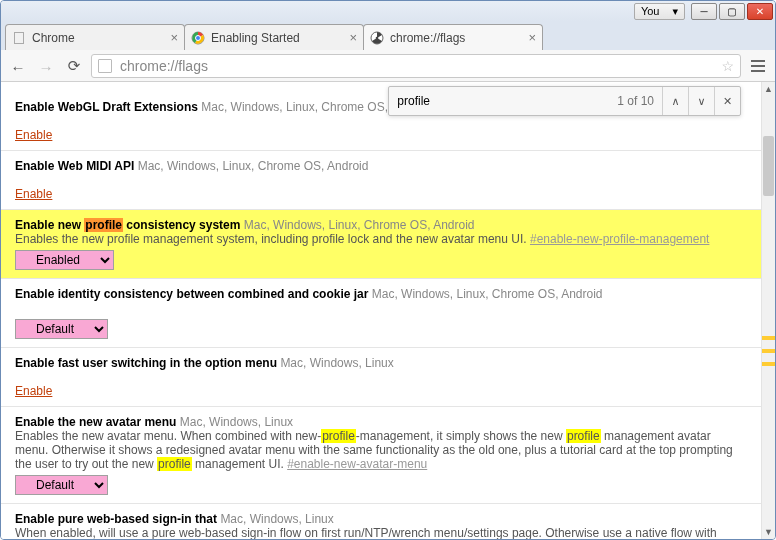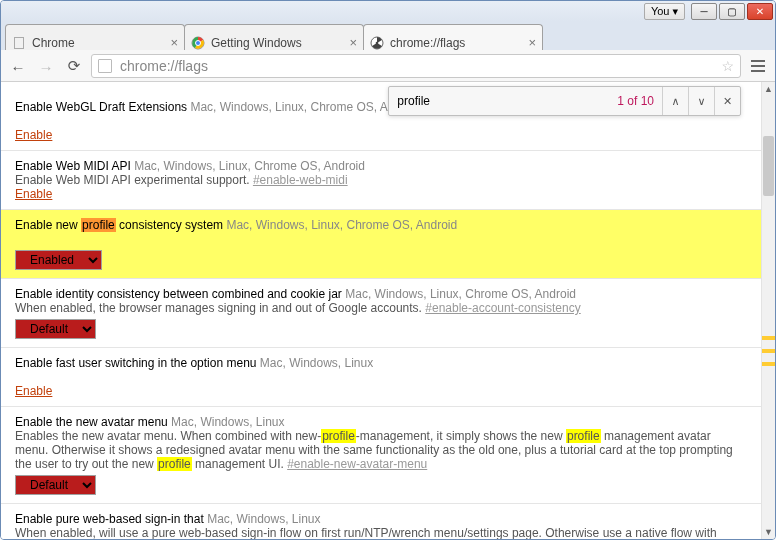--- a/index.html
+++ b/index.html
@@ -1,58 +1,58 @@
 <!DOCTYPE html>
 <html><head>
 <meta charset="utf-8">
 <style>
   * { box-sizing: border-box; }
   html, body { margin: 0; padding: 0; font-family: "Segoe UI", Arial, sans-serif; font-size: 12px; }
   body { background: #fff; width: 776px; height: 540px; overflow: hidden; border: 1px solid #6b8bb5; border-radius: 4px; position: relative; }
 
   .titlebar { height: 20px; background: linear-gradient(#e8eef6,#dde5f0); display:flex; justify-content:flex-end; align-items:center; padding:0 2px; }
-  .user-btn { font-size:11px; background:linear-gradient(#f5f5f5,#e5e5e5); border:1px solid #aaa; border-radius:2px; padding:1px 6px; margin-right:6px; display:flex; align-items:center; gap:3px; }
+  .user-btn { font-size:11px; background:linear-gradient(#f5f5f5,#e5e5e5); border:1px solid #aaa; border-radius:2px; padding:1px 6px; margin-right:6px; display:flex; align-items:center; gap:13px; }
   .win-btns { display:flex; gap:2px; }
   .win-btn { width:26px; height:17px; display:flex; align-items:center; justify-content:center; font-size:10px; border:1px solid #888; background:linear-gradient(#f5f5f5,#ddd); border-radius:2px; cursor:pointer; }
   .win-close { background:linear-gradient(#ec6a5e,#d9432b); color:#fff; border-color:#a03020; }
 
   .tab-strip { height:29px; background:#dde5f0; display:flex; align-items:flex-end; padding-left:4px; }
-  .tab { height:26px; min-width:180px; max-width:190px; background:#f1f1f1; border:1px solid #a0a0a0; border-bottom:none; border-radius:4px 4px 0 0; display:flex; align-items:flex-end; padding:0 6px; margin-right:-1px; font-size:12px; color:#444; position:relative; cursor:pointer; }
+  .tab { height:26px; min-width:180px; max-width:190px; background:#f1f1f1; border:1px solid #a0a0a0; border-bottom:none; border-radius:4px 4px 0 0; display:flex; align-items:center; padding:0 6px; margin-right:-1px; font-size:12px; color:#444; position:relative; cursor:pointer; }
   .tab.active { background:#f7f7f7; z-index:2; }
   .tab .favicon { width:14px; height:14px; margin-right:6px; display:flex; align-items:center; justify-content:center; }
   .tab .title { flex:1; white-space:nowrap; overflow:hidden; text-overflow:ellipsis; }
   .tab .close { font-size:13px; color:#777; margin-left:4px; cursor:pointer; }
 
   .toolbar { height:32px; background:#f7f7f7; border-bottom:1px solid #d0d0d0; display:flex; align-items:center; padding:0 6px; gap:6px; }
   .nav-btn { width:22px; height:22px; display:flex; align-items:center; justify-content:center; color:#555; cursor:pointer; font-size:15px; }
   .nav-btn.disabled { color:#bbb; cursor:default; }
   .omnibox { flex:1; height:24px; border:1px solid #c8c8c8; border-radius:3px; background:#fff; display:flex; align-items:center; padding:0 6px; }
   .omnibox .page-icon { width:14px; height:14px; border:1px solid #bbb; border-radius:1px; margin-right:6px; }
   .omnibox .url { flex:1; color:#888; font-size:14px; border:none; outline:none; background:transparent; }
   .omnibox .star { color:#bbb; font-size:14px; cursor:pointer; }
   .menu-btn { width:22px; height:22px; display:flex; flex-direction:column; justify-content:center; align-items:center; gap:3px; cursor:pointer; }
   .menu-btn div { width:14px; height:2px; background:#666; }
 
   .content-wrap { position:relative; height:calc(540px - 20px - 29px - 32px - 2px); overflow:hidden; }
   .content { position:absolute; left:0; top:0; right:14px; bottom:0; overflow:hidden; background:#fff; }
 
   .find-bar { position:absolute; top:4px; right:20px; height:30px; background:#f7f7f7; border:1px solid #bfbfbf; border-radius:2px; box-shadow:0 1px 4px rgba(0,0,0,.15); display:flex; align-items:stretch; font-size:12px; z-index:10; }
   .find-input { border:none; outline:none; padding:0 8px; width:220px; font-size:12px; background:transparent; }
-  .find-count { align-self:center; padding:0 8px; color:#be185d; }
+  .find-count { align-self:center; padding:0 8px; color:#737373; }
   .find-btn { width:26px; border-left:1px solid #d0d0d0; display:flex; align-items:center; justify-content:center; color:#555; cursor:pointer; font-size:11px; }
 
   .flags { padding-top:4px; }
   .flag { border-bottom:1px solid #e5e5e5; padding:8px 14px 8px 14px; font-size:12px; }
   .flag-title { color:#000; }
-  .flag-title b { font-weight:normal; }
+  .flag-title b { font-weight:bold; }
   .flag-platforms { color:#888; }
   .flag-desc { color:#555; margin:2px 0 3px 0; }
   .flag-link { color:#999; text-decoration:underline; cursor:pointer; }
   .enable-link { color:#c2410c; text-decoration:underline; cursor:pointer; font-size:12px; }
-  .flag-select { margin-top:4px; font-size:12px; padding:1px 10px; border:1px solid #a0a0a0; background:#b91c1c; }
+  .flag-select { margin-top:4px; font-size:12px; padding:1px 16px; border:1px solid #a0a0a0; background:#f9a8d4; }
 
   .hl-row { background:#ffff66; }
   .mark { background:#ffff00; padding:0 1px; }
   .mark-active { background:#ff9632; padding:0 1px; }
 
   .vscroll { position:absolute; right:0; top:0; width:14px; height:100%; background:#f1f1f1; border-left:1px solid #e3e3e3; }
   .vscroll .arrow { height:14px; display:flex; align-items:center; justify-content:center; font-size:9px; color:#666; cursor:pointer; }
   .vscroll .track { position:absolute; top:14px; bottom:14px; left:0; right:0; }
   .vscroll .thumb { position:absolute; left:1px; right:1px; top:40px; height:60px; background:#c9c9c9; border-radius:2px; cursor:pointer; }
   .vscroll .tick { position:absolute; left:0; right:0; height:4px; background:#ffcc33; }
@@ -84,21 +84,21 @@
     <span class="favicon">
       <svg width="14" height="14" viewBox="0 0 14 14">
           <circle cx="7" cy="7" r="6" fill="#fff" stroke="#888"></circle>
           <circle cx="7" cy="7" r="2.5" fill="#4285f4"></circle>
           <path d="M7 1 A6 6 0 0 1 12.2 4 L7 7" fill="#ea4335"></path>
           <path d="M12.2 4 A6 6 0 0 1 4 12 L7 7" fill="#fbbc05"></path>
           <path d="M4 12 A6 6 0 0 1 7 1 L7 7" fill="#34a853"></path>
           <circle cx="7" cy="7" r="2.5" fill="#4285f4" stroke="#fff"></circle>
         </svg>
     </span>
-    <span class="title">Getting Windows</span>
+    <span class="title">Enabling Started</span>
     <span class="close">×</span>
   </div>
   <div class="tab active">
     <span class="favicon">
       <svg width="14" height="14" viewBox="0 0 14 14">
           <circle cx="7" cy="7" r="6" fill="#fff" stroke="#666"></circle>
           <path d="M7 7 L7 1 A6 6 0 0 1 12 4 Z" fill="#444"></path>
           <path d="M7 7 L12 10 A6 6 0 0 1 2 10 Z" fill="#444"></path>
           <path d="M7 7 L2 4 A6 6 0 0 1 7 1 Z" fill="none"></path>
           <circle cx="7" cy="7" r="1.3" fill="#444"></circle>
@@ -141,35 +141,35 @@
       <div class="flag" style="padding-top:14px">
         <span class="flag-title"><b>Enable WebGL Draft Extensions</b></span>
         <span class="flag-platforms">Mac, Windows, Linux, Chrome OS, Android</span><br>
         <br>
         <span class="enable-link">Enable</span>
       </div>
 
       <div class="flag">
         <span class="flag-title"><b>Enable Web MIDI API</b></span>
         <span class="flag-platforms">Mac, Windows, Linux, Chrome OS, Android</span><br>
-        <span class="flag-desc"><span>Enable Web MIDI API experimental support.</span> <span class="flag-link">#enable-web-midi</span></span><br>
+        <br>
         <span class="enable-link">Enable</span>
       </div>
 
       <div class="flag hl-row">
         <span class="flag-title"><b><span>Enable new </span><span class="mark-active">profile</span><span> consistency system</span></b></span>
         <span class="flag-platforms">Mac, Windows, Linux, Chrome OS, Android</span><br>
-        <br>
+        <span class="flag-desc"><span>Enables the new profile management system, including profile lock and the new avatar menu UI.</span> <span class="flag-link">#enable-new-profile-management</span></span><br>
         <select class="flag-select"><option>Enabled</option></select>
       </div>
 
       <div class="flag">
         <span class="flag-title"><b>Enable identity consistency between combined and cookie jar</b></span>
         <span class="flag-platforms">Mac, Windows, Linux, Chrome OS, Android</span><br>
-        <span class="flag-desc"><span>When enabled, the browser manages signing in and out of Google accounts.</span> <span class="flag-link">#enable-account-consistency</span></span><br>
+        <br>
         <select class="flag-select"><option>Default</option></select>
       </div>
 
       <div class="flag">
         <span class="flag-title"><b>Enable fast user switching in the option menu</b></span>
         <span class="flag-platforms">Mac, Windows, Linux</span><br>
         <br>
         <span class="enable-link">Enable</span>
       </div>
 

